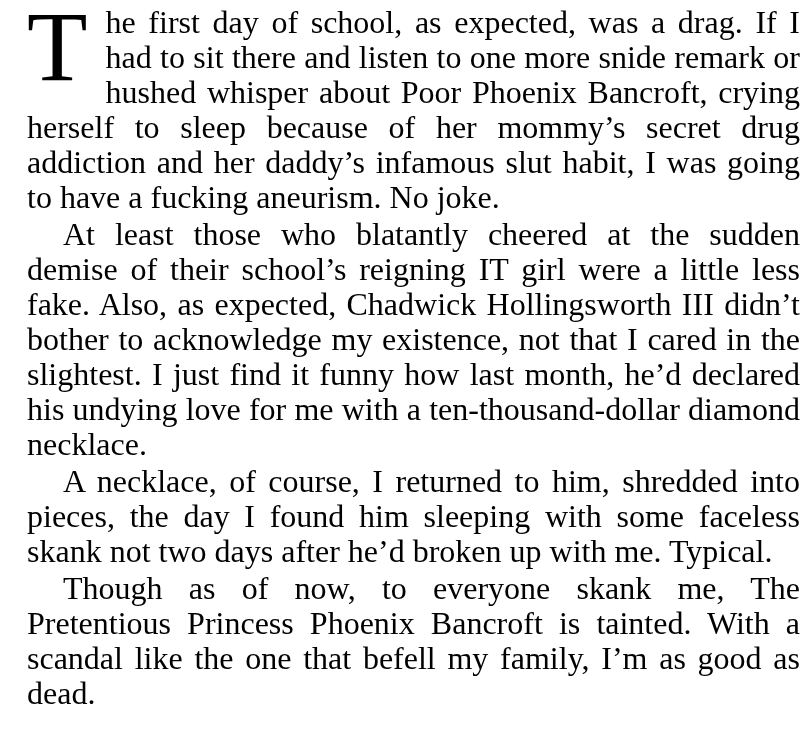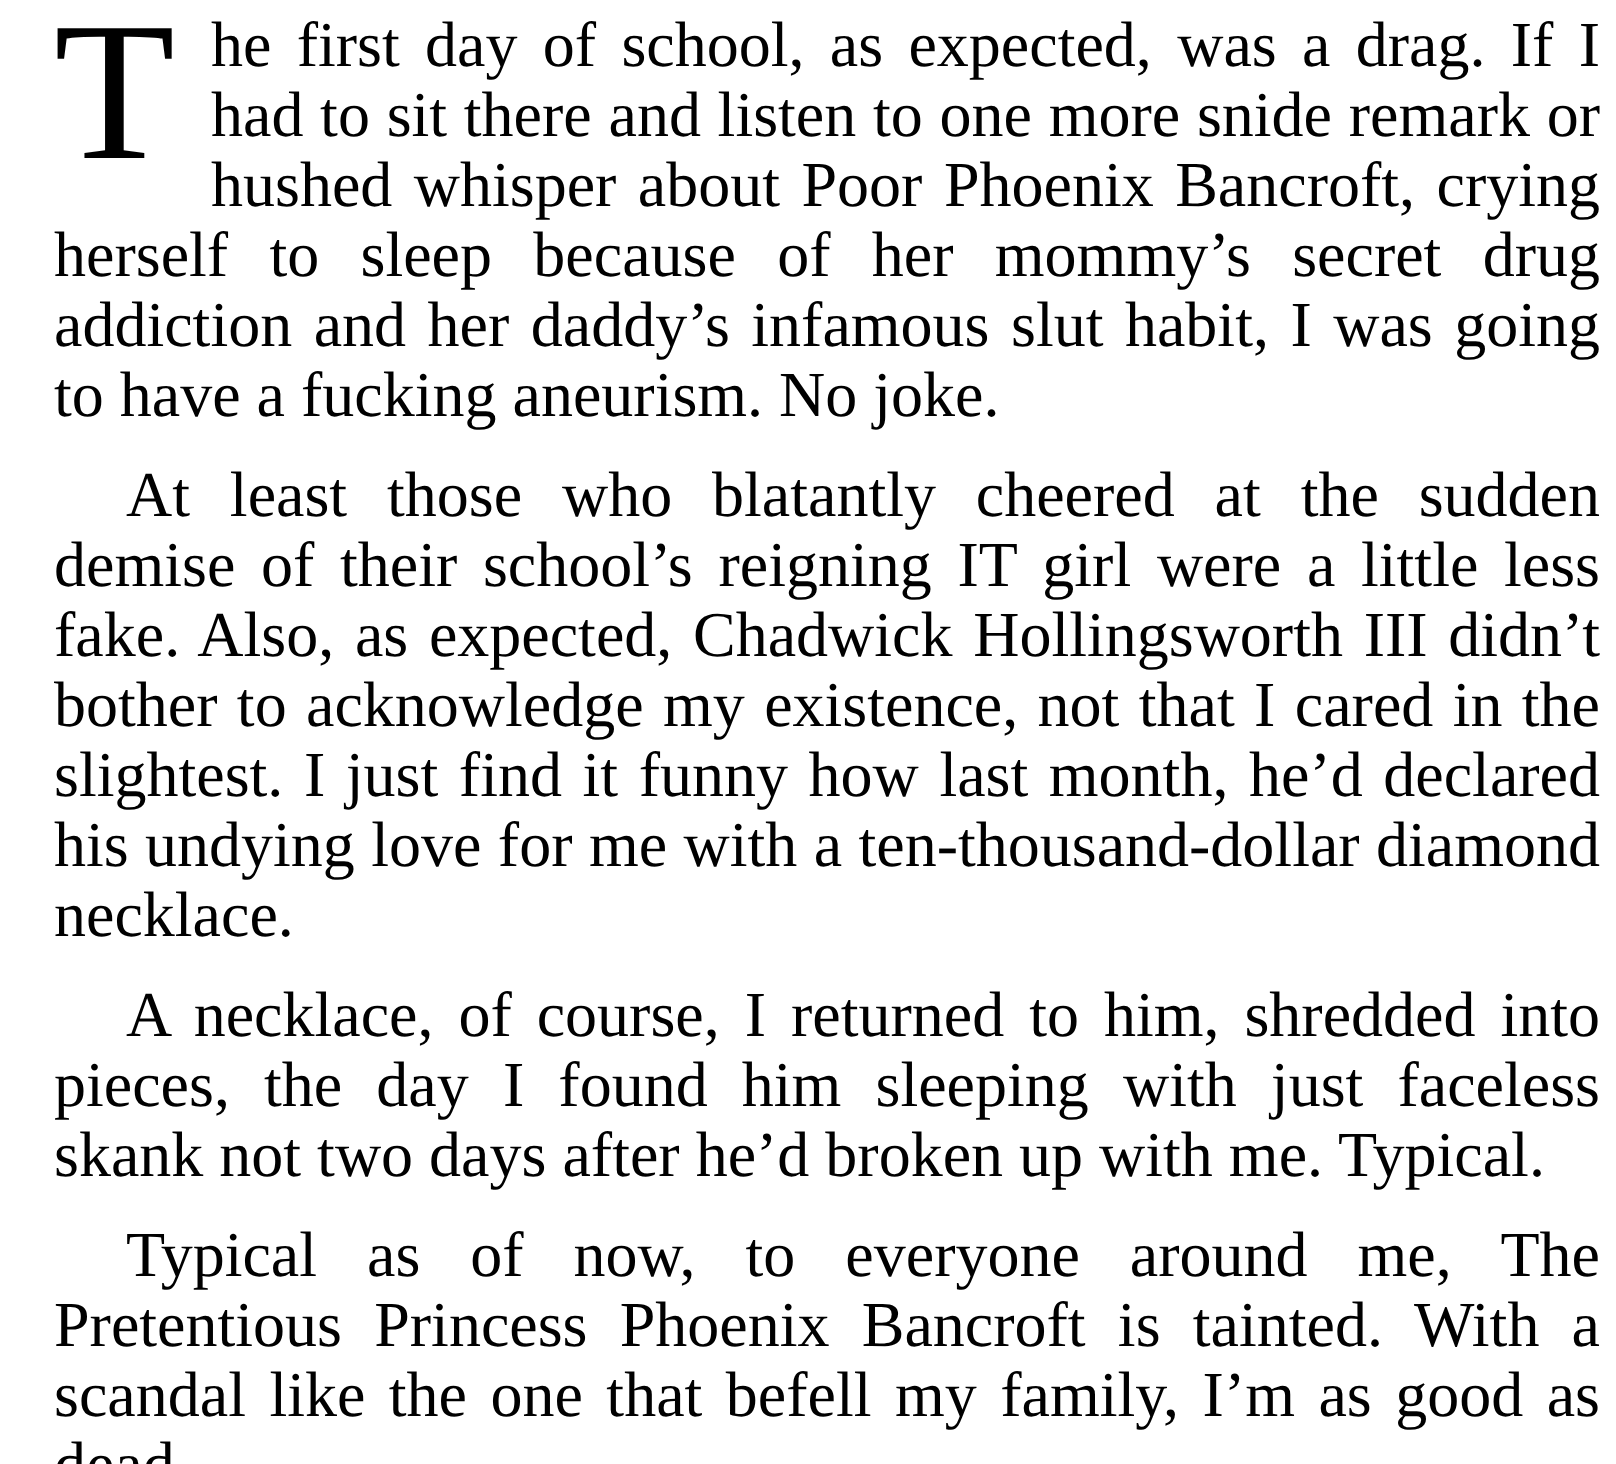--- a/index.html
+++ b/index.html
@@ -22,33 +22,33 @@
     overflow: hidden;
   }
   .book-page p {
     margin: 0;
     text-indent: 36px;
   }
   .book-page p.first-paragraph {
     text-indent: 0;
   }
   .book-page p + p {
-    margin-top: 15px;
+    margin-top: 2px;
   }
   .drop-cap {
     float: left;
     font-size: 99px;
     line-height: 79px;
     padding-bottom: 20px;
     margin: 2px 18px 0 0;
     font-family: "Liberation Serif", "DejaVu Serif", serif;
   }
   .italic-segment { }
 </style>
 </head>
 <body>
 
 <div class="book-page" style="background: rgb(255, 255, 255); color: rgb(0, 0, 0);">
     <p class="first-paragraph"><span class="drop-cap">T</span><span class="plain-segment">he first day of school, as expected, was a drag. If I had to sit there and listen to one more snide remark or hushed whisper about </span><span class="italic-segment">Poor Phoenix Bancroft, crying herself to sleep because of her mommy’s secret drug addiction and her daddy’s infamous slut habit,</span><span class="plain-segment"> I was going to have a fucking aneurism. No joke.</span></p>
     <p><span class="plain-segment">At least those who blatantly cheered at the sudden demise of their school’s reigning IT girl were a little less fake. Also, as expected, Chadwick Hollingsworth III didn’t bother to acknowledge my existence, not that I cared in the slightest. I just find it funny how last month, he’d declared his undying love for me with a ten-thousand-dollar diamond necklace.</span></p>
-    <p><span class="plain-segment">A necklace, of course, I returned to him, shredded into pieces, the day I found him sleeping with just faceless skank not two days after he’d broken up with me. Typical.</span></p>
-    <p><span class="plain-segment">Typical as of now, to everyone around me, </span><span class="italic-segment">The Pretentious Princess Phoenix Bancroft</span><span class="plain-segment"> is tainted. With a scandal like the one that befell my family, I’m as good as dead.</span></p>
+    <p><span class="plain-segment">A necklace, of course, I returned to him, shredded into pieces, the day I found him sleeping with some faceless skank not two days after he’d broken up with me. Typical.</span></p>
+    <p><span class="plain-segment">Though as of now, to everyone skank me, </span><span class="italic-segment">The Pretentious Princess Phoenix Bancroft</span><span class="plain-segment"> is tainted. With a scandal like the one that befell my family, I’m as good as dead.</span></p>
   </div>
 
 </body></html>

